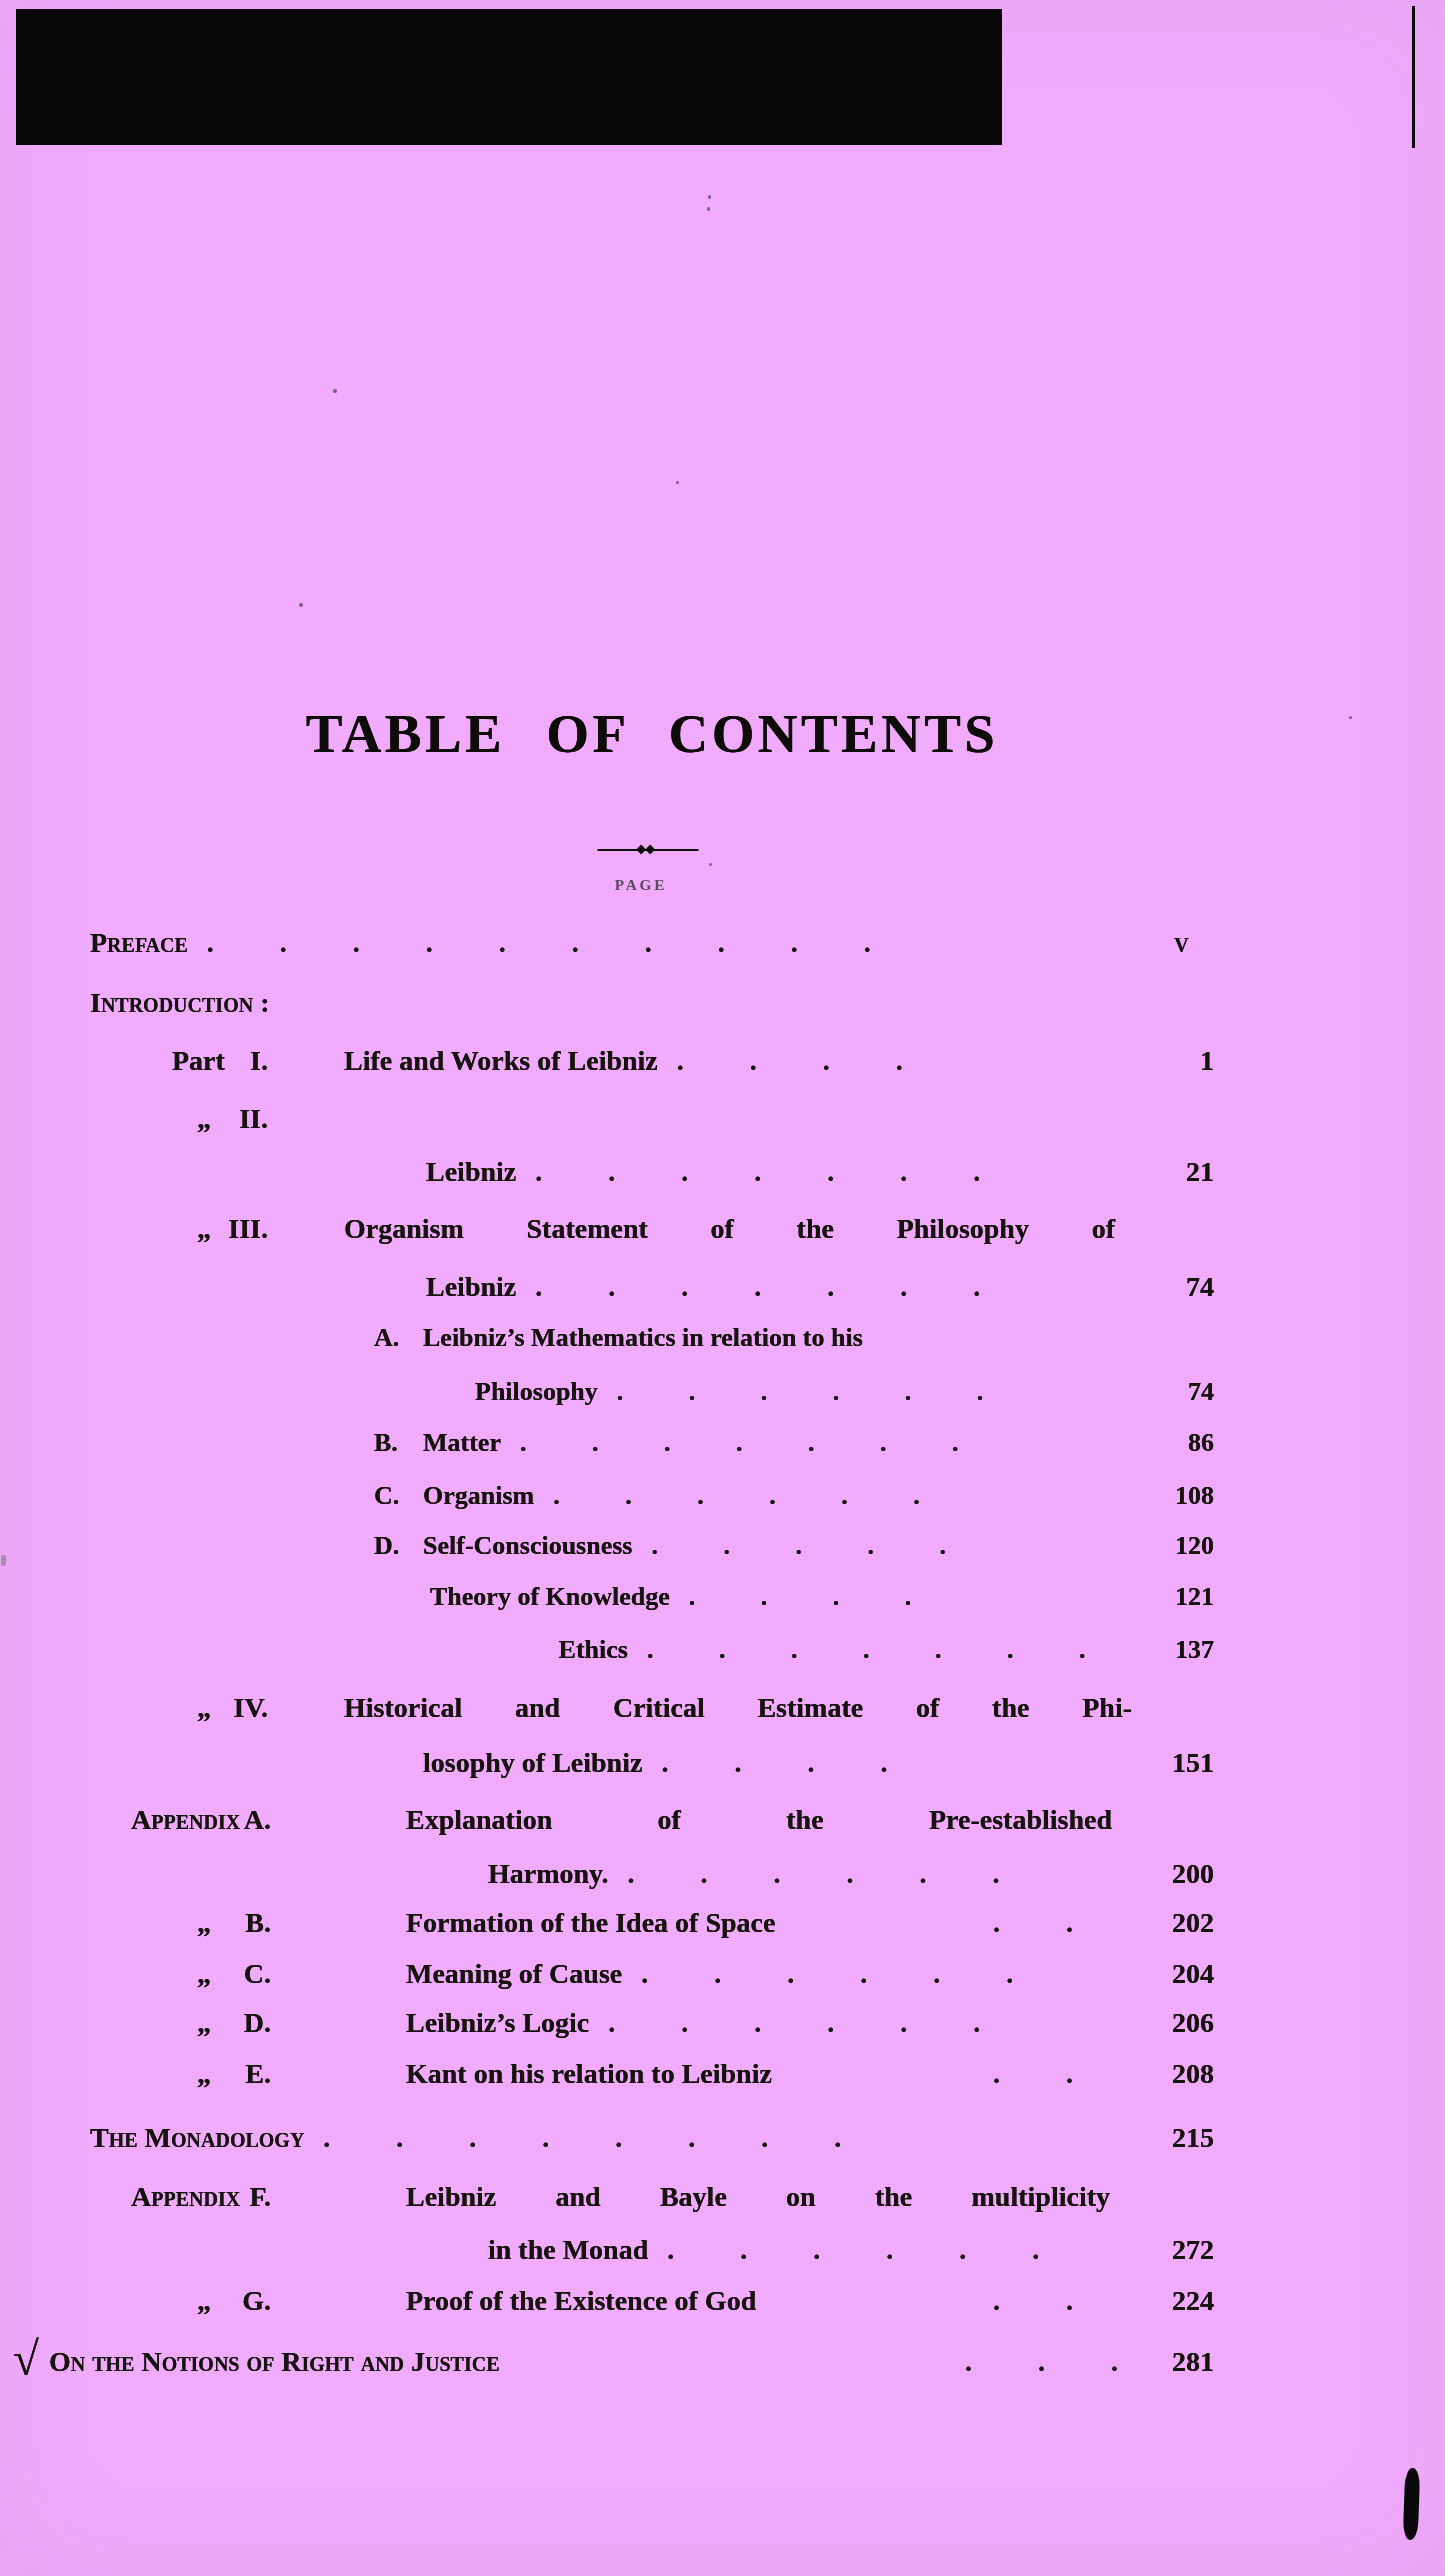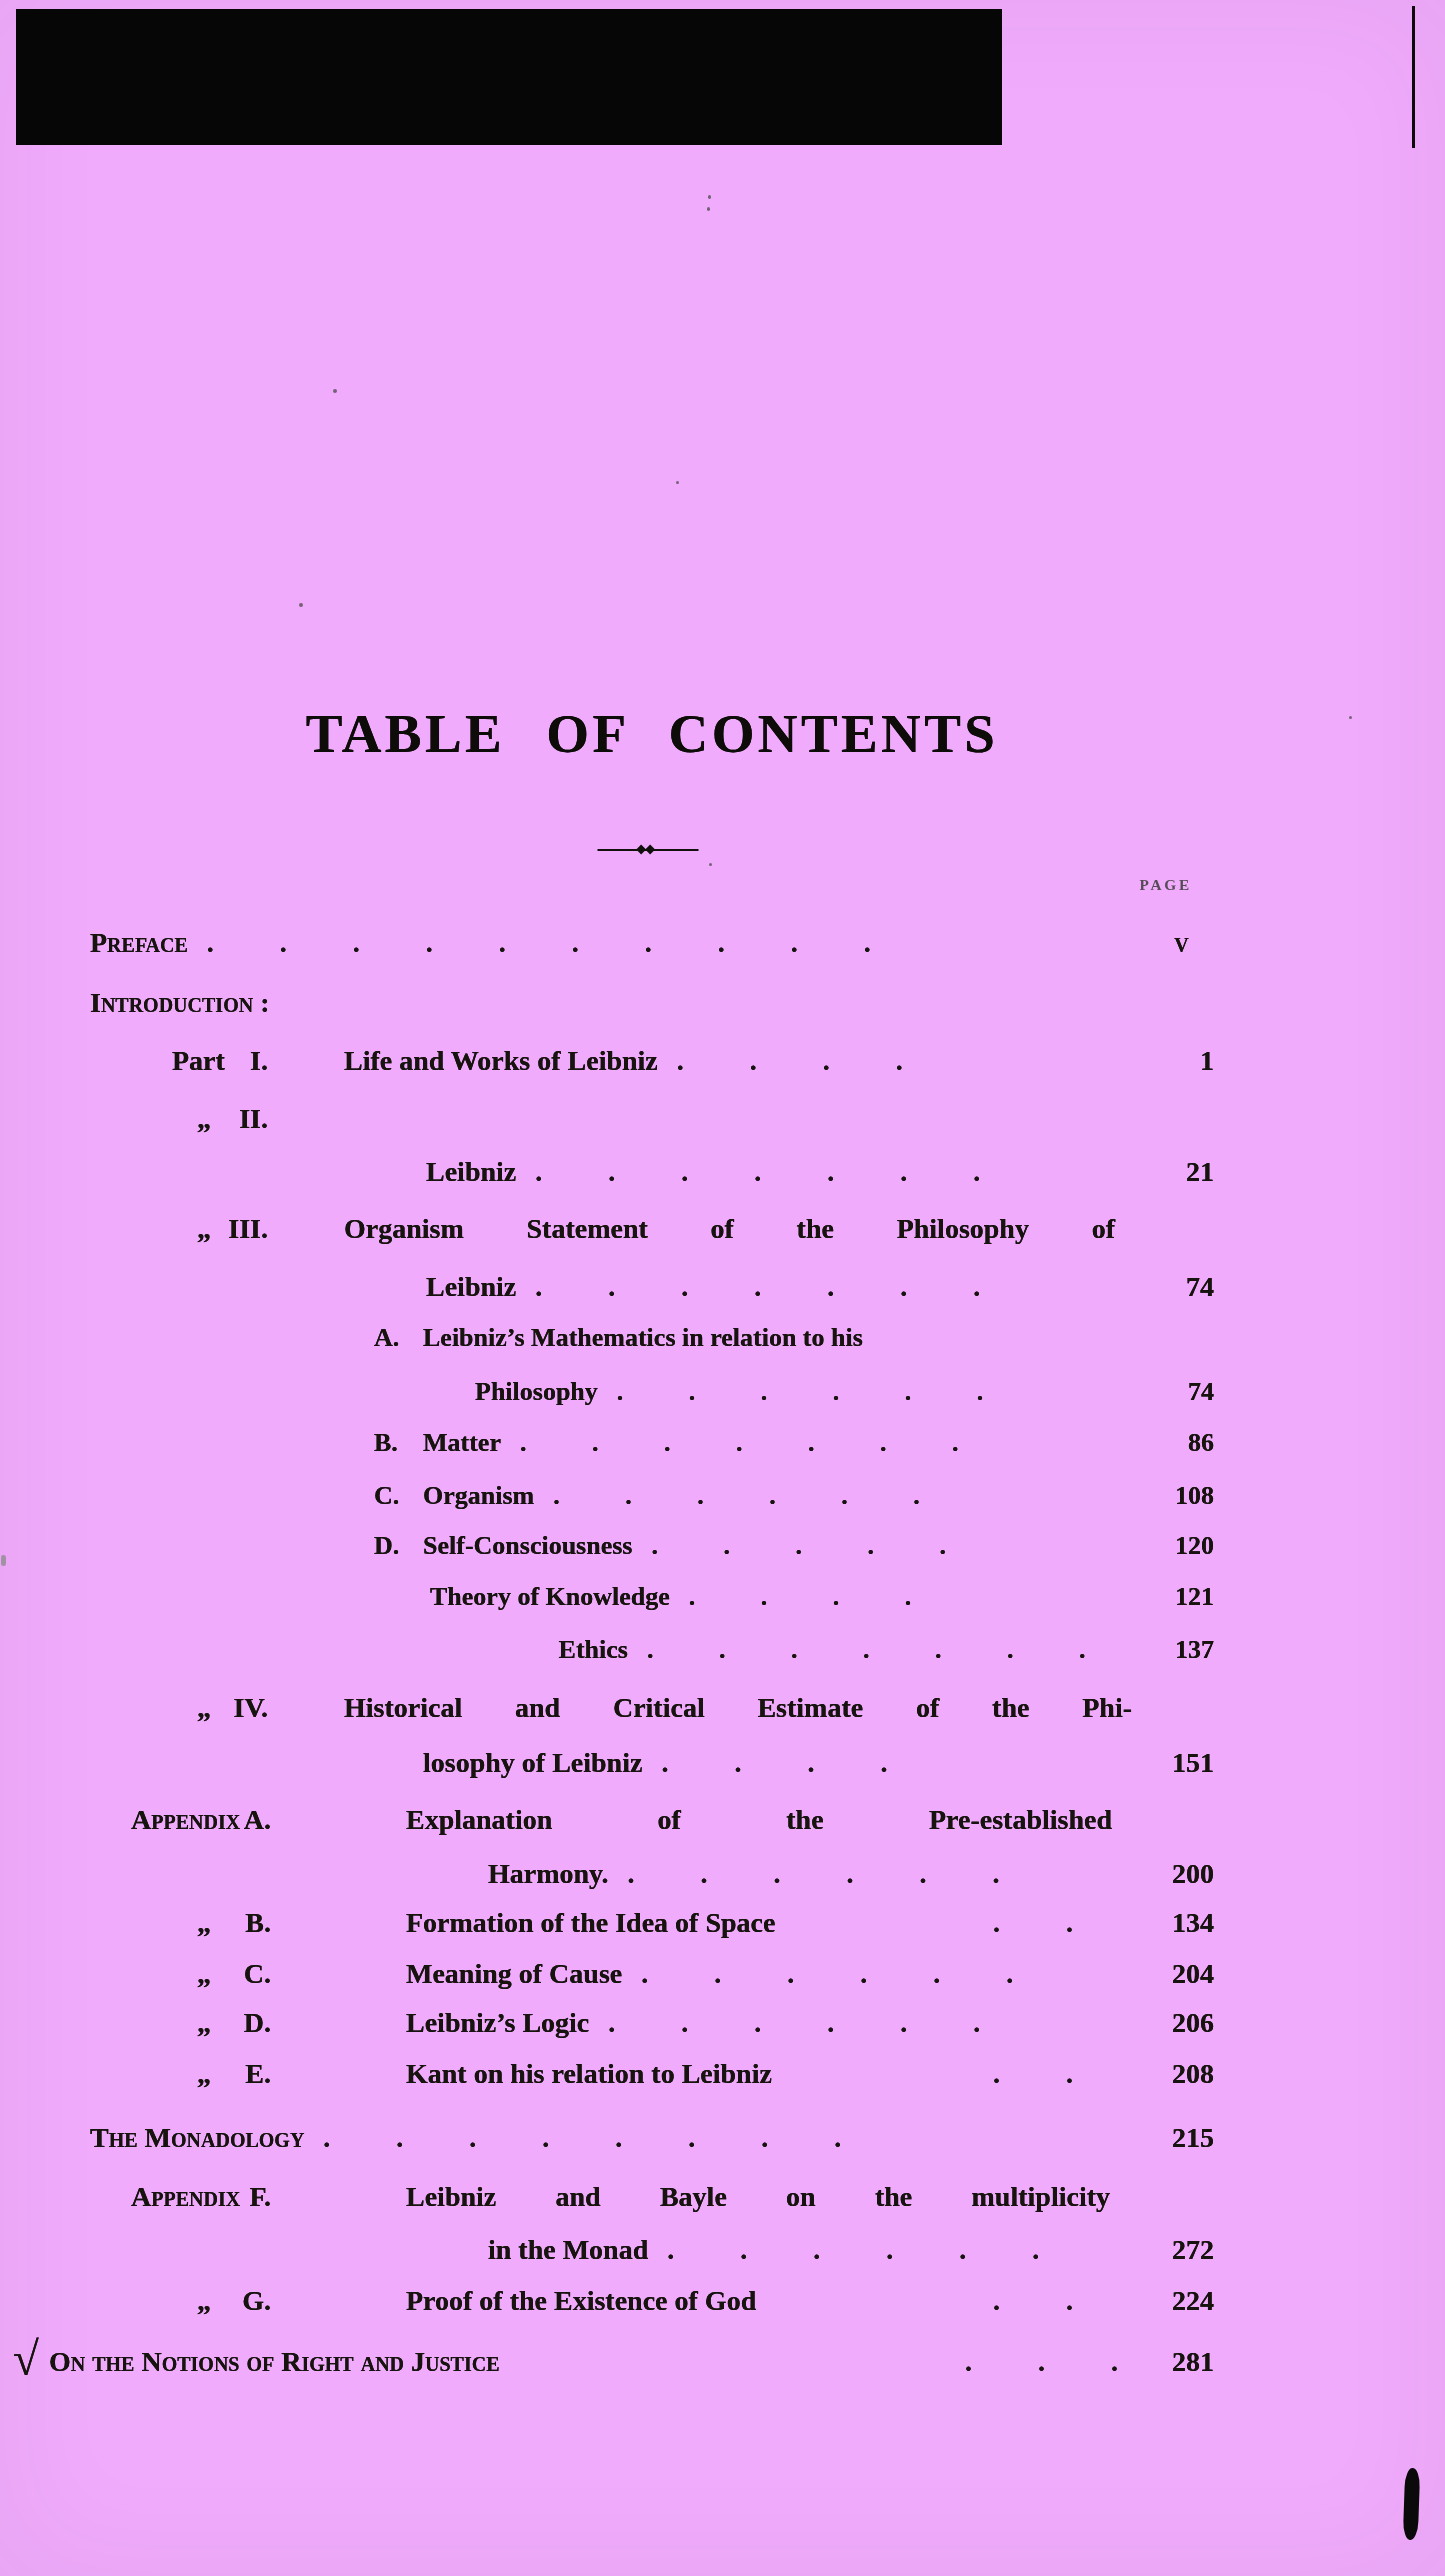--- a/index.html
+++ b/index.html
@@ -47,21 +47,21 @@
   }
 
   
   .toc{position:absolute;left:90px;top:0;width:1124px;}
   .row{
     position:absolute;left:0;width:1124px;
     font-size:28px;font-weight:bold;line-height:1.15;white-space:nowrap;
     text-shadow:0 0 0.6px currentColor;
   }
   .sub{font-size:26px;}
-  .sc{font-variant:small-caps;}
+  .sc{font-variant:small-caps;text-align:center;}
   .pg{position:absolute;right:0;top:0;}
   .dots{white-space:pre;word-spacing:59px;margin-left:19px;}
   .dots-r{position:absolute;right:141px;margin:0;}
   .lab{position:absolute;top:0;}
   .w-part{left:82px;}
   .w-comma{left:107px;}
   .w-app{left:41px;}
   .rn{left:85px;width:93px;text-align:right;}
   .al{left:102px;width:79px;text-align:right;}
   .sl{left:284px;}
@@ -234,21 +234,21 @@
 
     <div class="row r18">
       <span class="t t705">Harmony.</span><span class="dots">. . . . . .</span>
       <span class="pg">200</span>
     </div>
 
     <div class="row r19">
       <span class="lab w-comma">„</span>
       <span class="lab al">B.</span>
       <span class="t t560">Formation of the Idea of Space</span><span class="dots dots-r">. .</span>
-      <span class="pg">134</span>
+      <span class="pg">202</span>
     </div>
 
     <div class="row r20">
       <span class="lab w-comma">„</span>
       <span class="lab al">C.</span>
       <span class="t t560">Meaning of Cause</span><span class="dots">. . . . . .</span>
       <span class="pg">204</span>
     </div>
 
     <div class="row r21">

